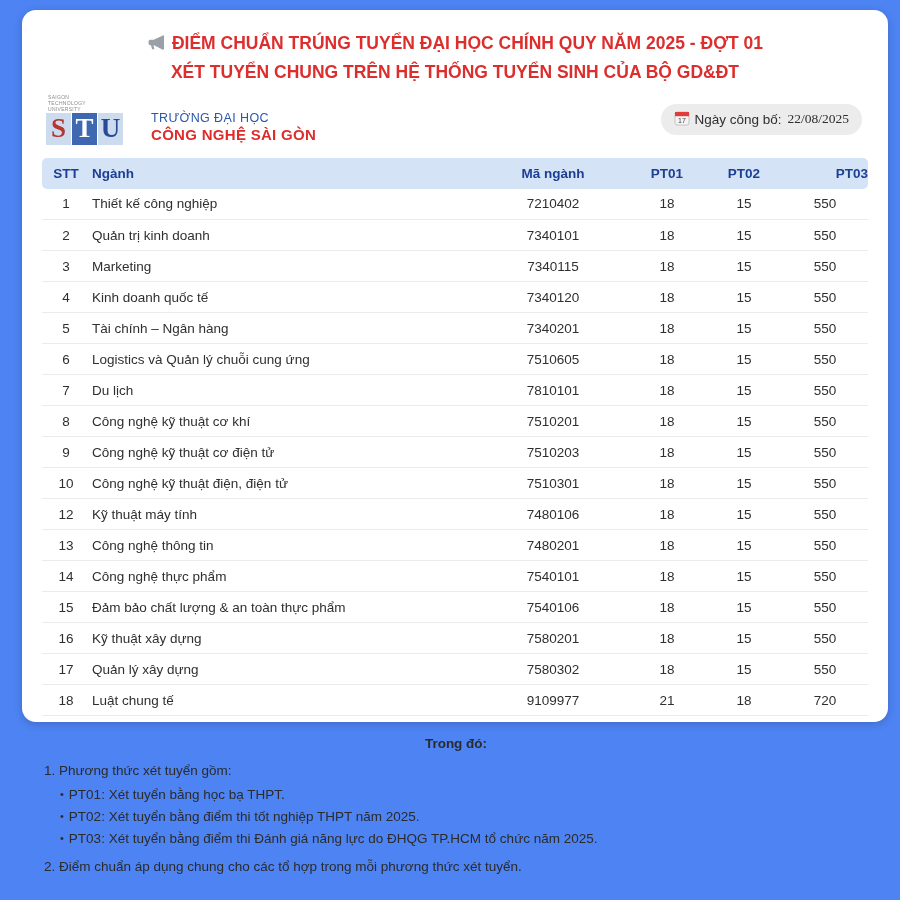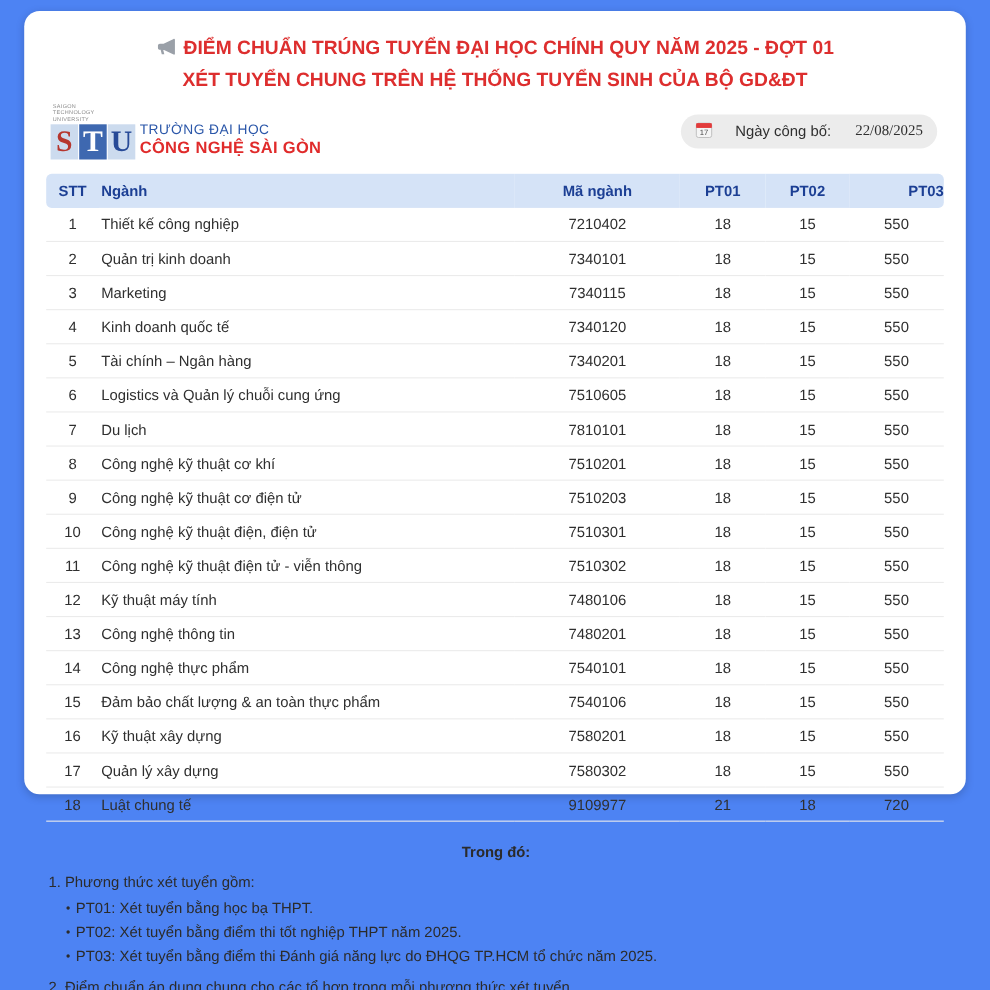--- a/index.html
+++ b/index.html
@@ -6,21 +6,21 @@
     --frame:#4d83f3; --title-red:#dd2e2e; --hdr-bg:#d5e3f7; --hdr-text:#1c3f94;
     --logo-blue:#2b57a9; --logo-red:#e02b2b; --pill-bg:#ececec;
   }
   *{box-sizing:border-box;margin:0;padding:0;}
   html,body{width:900px;height:900px;}
   body{
     background:var(--frame);
     font-family:"Liberation Sans","DejaVu Sans",sans-serif;
     overflow:hidden;
   }
-  .frame{width:900px;height:748px;padding:10px 22px 26px 22px;}
+  .frame{width:900px;height:748px;padding:10px 12px 26px 22px;}
   .card{
     width:100%;height:100%;background:#fff;border-radius:14px;
     box-shadow:0 2px 8px rgba(0,0,0,.18);
     padding:16px 20px 0 20px;
   }
   .title{
     text-align:center;color:var(--title-red);font-weight:bold;
     font-size:17.5px;line-height:1.5;margin-top:4px;
   }
   .title .mega{display:inline-block;vertical-align:-3px;margin-right:6px;}
@@ -35,26 +35,26 @@
     text-transform:uppercase;margin-bottom:1px;margin-left:2px;white-space:pre-line;
   }
   .stu-letters{display:flex;gap:1px;}
   .stu-letters span{
     font-family:"Liberation Serif","DejaVu Serif",serif;font-weight:bold;
     font-size:27px;width:25px;height:32px;display:flex;align-items:center;justify-content:center;
   }
   .ltr-s{color:#b6362e;background:#ccdbee;}
   .ltr-t{color:#ffffff;background:#3e68b0;}
   .ltr-u{color:#274a97;background:#ccdbee;}
-  .uni-text{margin-left:4px;padding-bottom:2px;}
+  .uni-text{margin-left:28px;padding-bottom:2px;}
   .uni-line1{color:var(--logo-blue);font-size:12.5px;letter-spacing:.4px;}
   .uni-line2{color:var(--logo-red);font-size:15px;font-weight:bold;letter-spacing:.3px;margin-top:1px;}
   .date-pill{
     background:var(--pill-bg);border-radius:16px;padding:6px 13px;
-    display:flex;align-items:center;gap:20px;font-size:13.5px;color:#2f2f2f;
+    display:flex;align-items:center;gap:4px;font-size:13.5px;color:#2f2f2f;
   }
   .date-pill .lbl{font-weight:500;}
   .date-pill .val{margin-left:2px;font-family:Liberation Serif, serif;}
   table{width:100%;border-collapse:collapse;margin-top:13px;}
   thead th{
     background:var(--hdr-bg);color:var(--hdr-text);font-size:13.5px;font-weight:bold;
     padding:8px 0;text-align:center;margin-top:35px;
   }
   thead th:first-child{border-radius:5px 0 0 5px;}
   thead th:last-child{border-radius:0 5px 5px 0;text-align:right;}
@@ -218,28 +218,20 @@
           </tr>
           <tr>
             <td>10</td>
             <td class="name">Công nghệ kỹ thuật điện, điện tử</td>
             <td>7510301</td>
             <td>18</td>
             <td>15</td>
             <td>550</td>
           </tr>
           <tr>
-            <td>11</td>
-            <td class="name">Công nghệ kỹ thuật điện tử - viễn thông</td>
-            <td>7510302</td>
-            <td>18</td>
-            <td>15</td>
-            <td>550</td>
-          </tr>
-          <tr>
             <td>12</td>
             <td class="name">Kỹ thuật máy tính</td>
             <td>7480106</td>
             <td>18</td>
             <td>15</td>
             <td>550</td>
           </tr>
           <tr>
             <td>13</td>
             <td class="name">Công nghệ thông tin</td>

